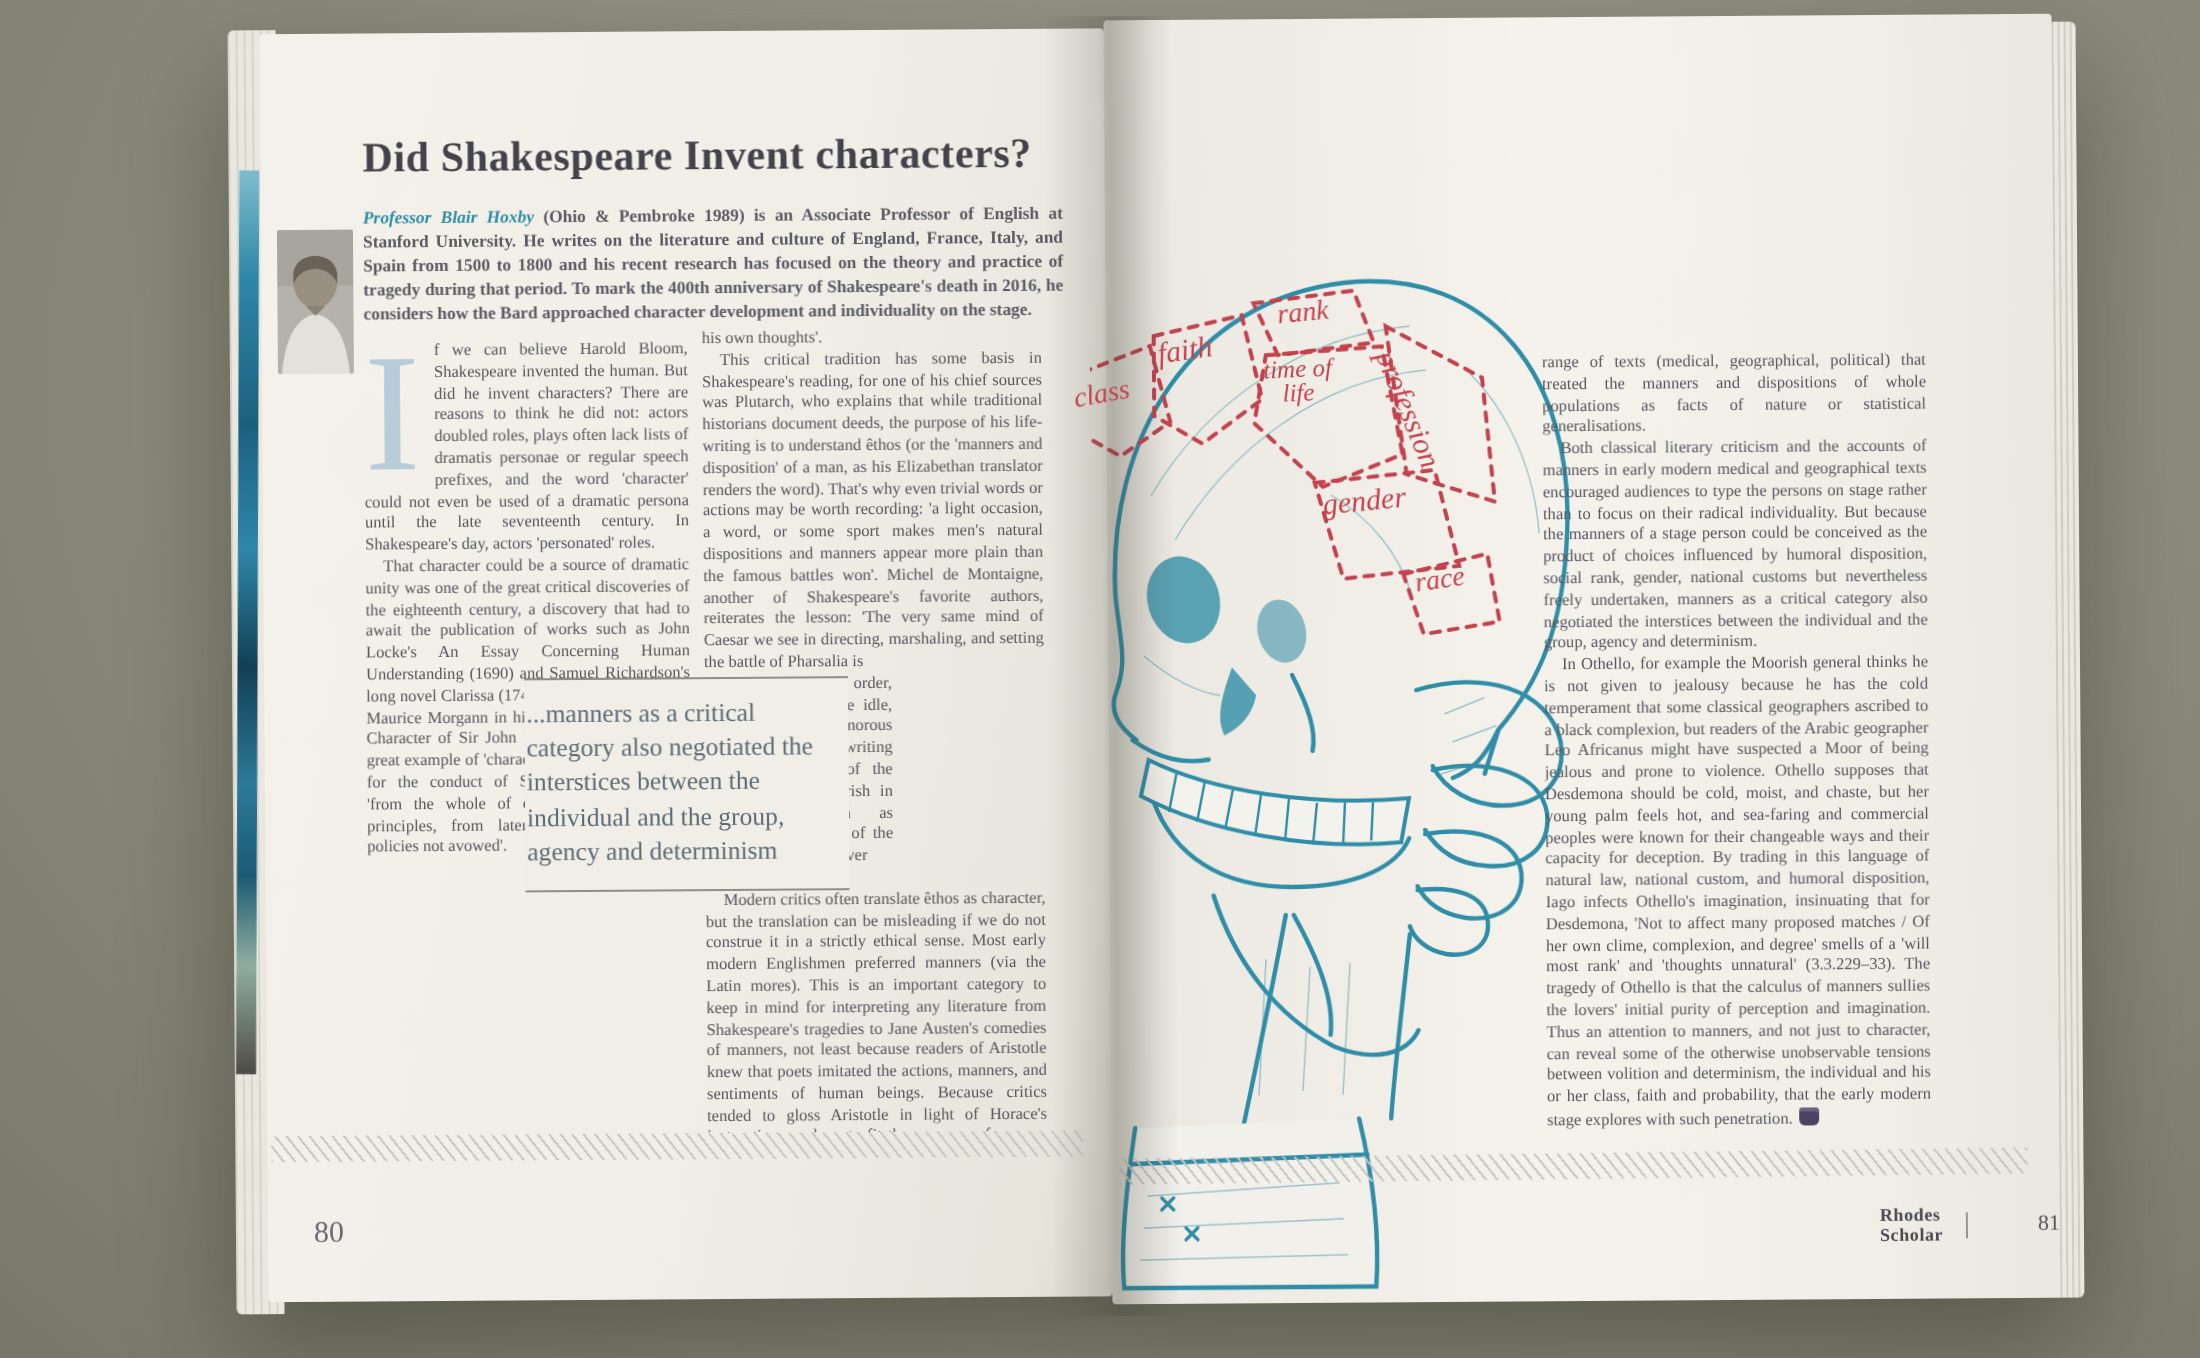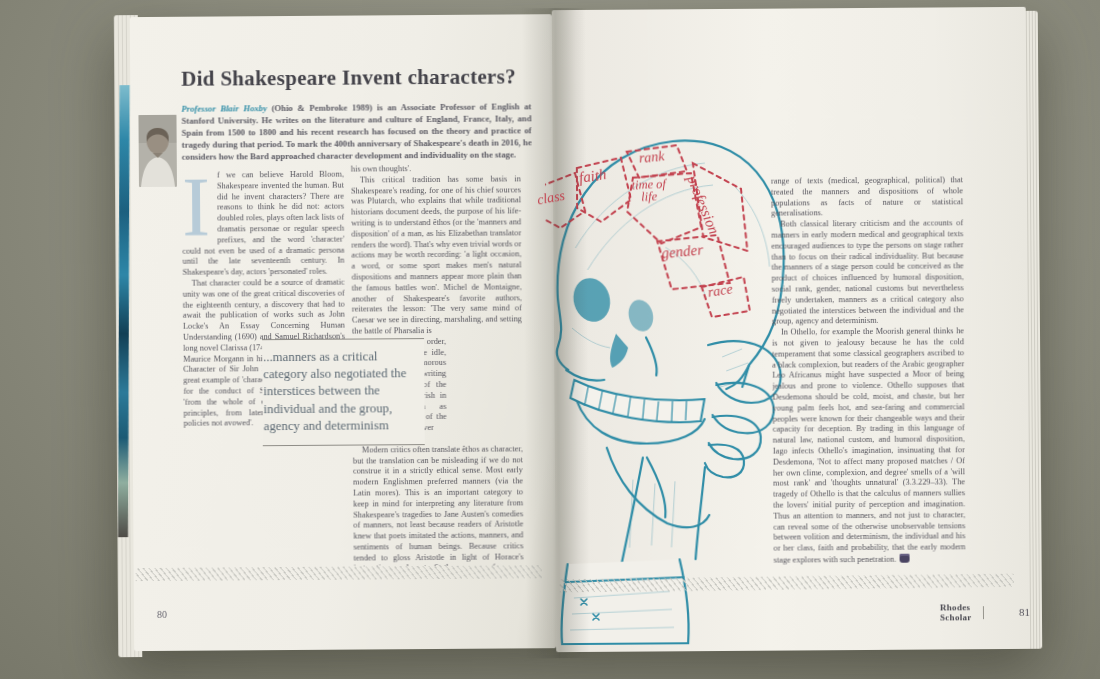--- a/index.html
+++ b/index.html
@@ -62,21 +62,21 @@
   }
   .pullquote{
     position:absolute;left:130px;top:323px;width:160px;margin:0;
     padding:9px 1px 10px 1px;background:#f0eee7;
     border-top:1px solid #8f8d87;border-bottom:1px solid #8f8d87;
     font-size:12.8px;line-height:17.2px;color:#5d6a74;
   }
   .hatch{position:absolute;height:13px;background:repeating-linear-gradient(52deg,#c6c6c0 0 1px,rgba(0,0,0,0) 1px 4.5px);}
   .hatch-left{left:2px;top:551px;width:406px;}
   .hatch-right{left:4px;top:568px;width:454px;transform:rotate(-.3deg);}
-  .folio-left{position:absolute;left:23px;top:592px;font-size:10px;color:#6a6972;}
+  .folio-left{position:absolute;left:23px;top:592px;font-size:15px;color:#6a6972;}
   .folio-right{position:absolute;left:336px;top:595px;display:flex;align-items:center;gap:9px;padding-left:48px;}
   .folio-label{font-size:9px;font-weight:700;color:#4a4950;letter-spacing:.3px;}
   .folio-divider{width:1px;height:13px;background:#97958d;}
   .folio-num{font-size:11px;color:#55545c;margin-left:26px;}
   
   .skull-svg{position:absolute;left:-8px;top:118px;width:270px;height:525px;}
   .skull-label{
     position:absolute;font-style:italic;color:#c3424f;font-size:14px;white-space:nowrap;z-index:3;
   }
   .lbl-class{left:-16px;top:180px;transform:rotate(-10deg);}

